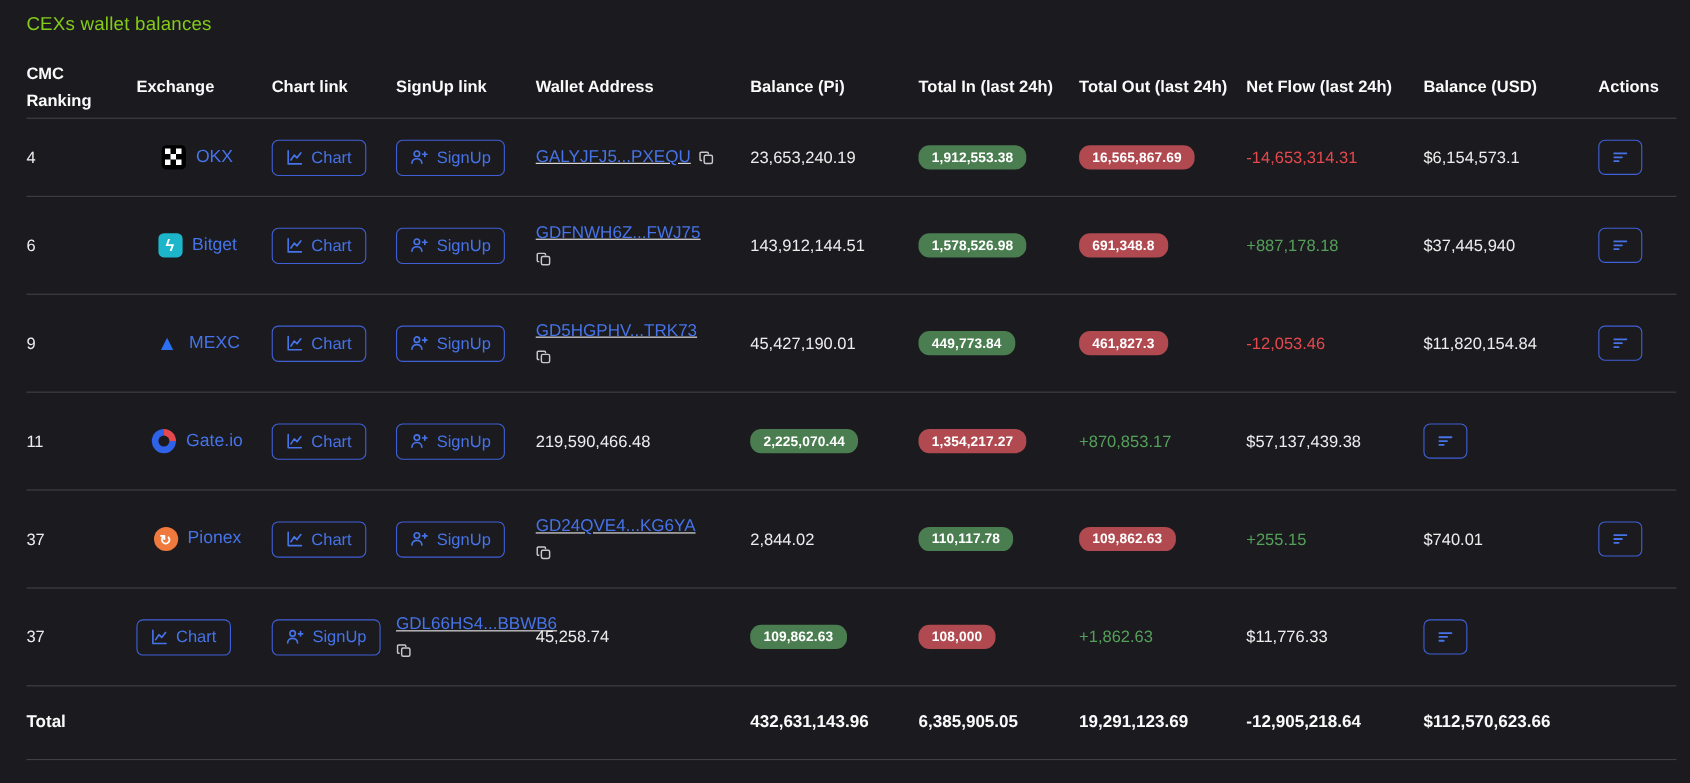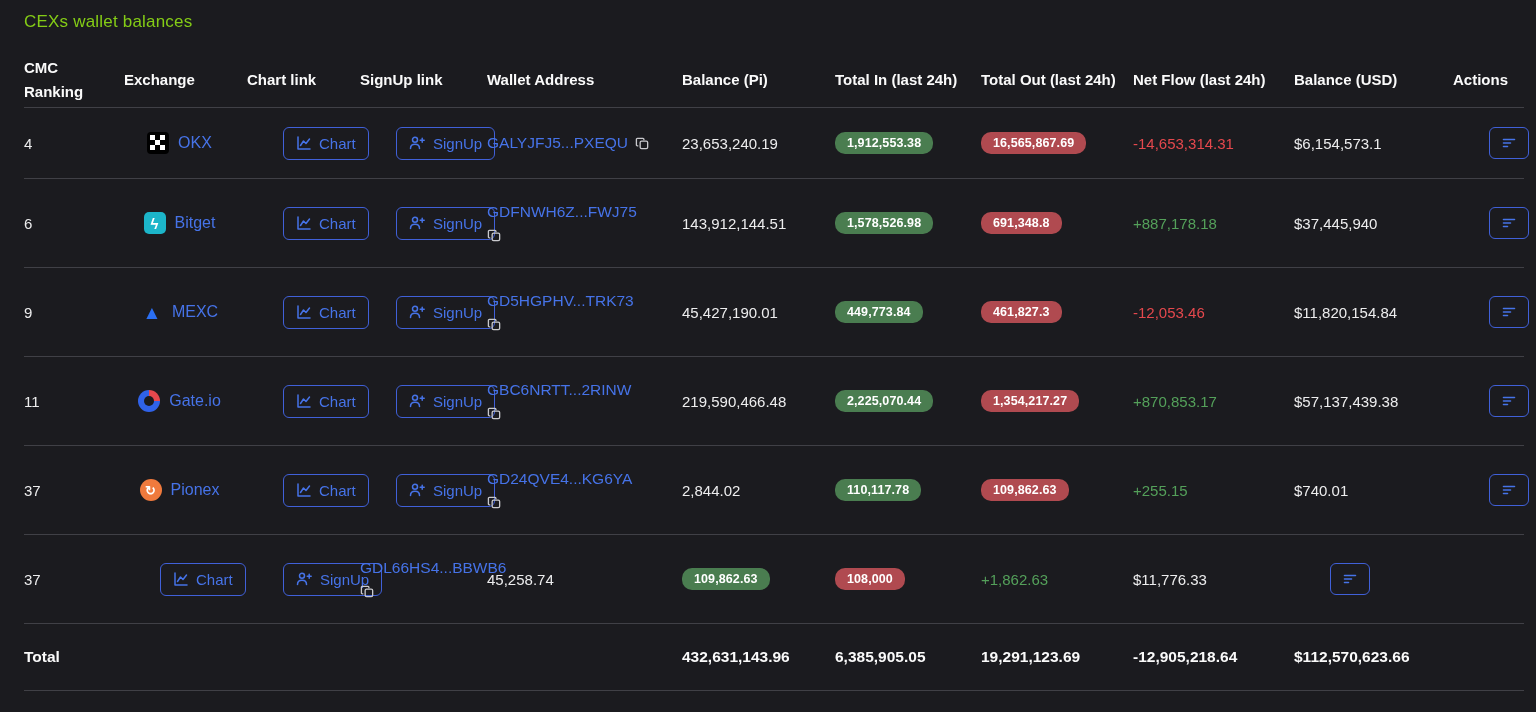--- a/index.html
+++ b/index.html
@@ -41,27 +41,26 @@
   .gate-logo::after { content:""; position:absolute; left:6px; top:6px; width:10px; height:10px; border-radius:50%; background:#1b1b1f; }
   .pionex-logo { border-radius:50%; background:#f07a3d; color:#fff; font-weight:700; }
   .pionex-logo::after { content:"↻"; font-size:13px; }
 
   
   .btn {
     display:inline-flex; align-items:center; gap:7px;
     background:transparent; border:1px solid #4060d8; color:#4673e8;
     border-radius:6px; padding:7px 12px; font-size:15px; cursor:pointer;
     font-family:"Liberation Sans", sans-serif;
-    margin-left:36px;
   }
   .btn svg { display:block; }
   .icon-btn { width:40px; height:32px; justify-content:center; padding:0; }
 
   
-  .wallet-cell { display:flex; gap:7px; }
+  .wallet-cell { display:flex; gap:7px;text-decoration:underline; }
   .copy-inline .wallet-cell { flex-direction:row; align-items:center; }
   .copy-below .wallet-cell { flex-direction:column; align-items:flex-start; }
   .wallet-link { color:#4673e8; font-size:15.5px; }
   .copy-btn { background:none; border:none; padding:0; cursor:pointer; color:#c9c9cd; display:flex; }
 
   
   .badge { display:inline-block; border-radius:10px; padding:4px 12px; font-size:12.5px; font-weight:700; color:#fff; letter-spacing:.1px; }
   .badge-in  { background:#4a7d50; }
   .badge-out { background:#b04a50; }
 
@@ -339,31 +338,20 @@
           <svg width="17" height="16" viewBox="0 0 17 16" fill="none" stroke="currentColor" stroke-width="1.5" stroke-linecap="round">
             <circle cx="6" cy="4.8" r="2.5"></circle>
                   <path d="M1.5 13.5c0-2.6 2-4.2 4.5-4.2s4.5 1.6 4.5 4.2"></path>
             <path d="M13.2 3.2v4M11.2 5.2h4"></path>
           </svg>
         </span>
         <span>SignUp</span>
       </button>
     </div>
 
-    <div class="td">
-      <div class="wallet-cell">
-        <a href="#" class="wallet-link">GBC6NRTT...2RINW</a>
-        <button class="copy-btn">
-          <svg width="15" height="15" viewBox="0 0 16 16" fill="none" stroke="currentColor" stroke-width="1.4" stroke-linejoin="round">
-            <rect x="5.5" y="5.5" width="8" height="8" rx="1.5"></rect>
-            <path d="M3.5 10.5h-1a1 1 0 0 1-1-1v-6a1 1 0 0 1 1-1h6a1 1 0 0 1 1 1v1"></path>
-          </svg>
-        </button>
-      </div>
-    </div>
 
     <div class="td">219,590,466.48</div>
 
     <div class="td">
       <span class="badge badge-in">2,225,070.44</span>
     </div>
 
     <div class="td">
       <span class="badge badge-out">1,354,217.27</span>
     </div>

